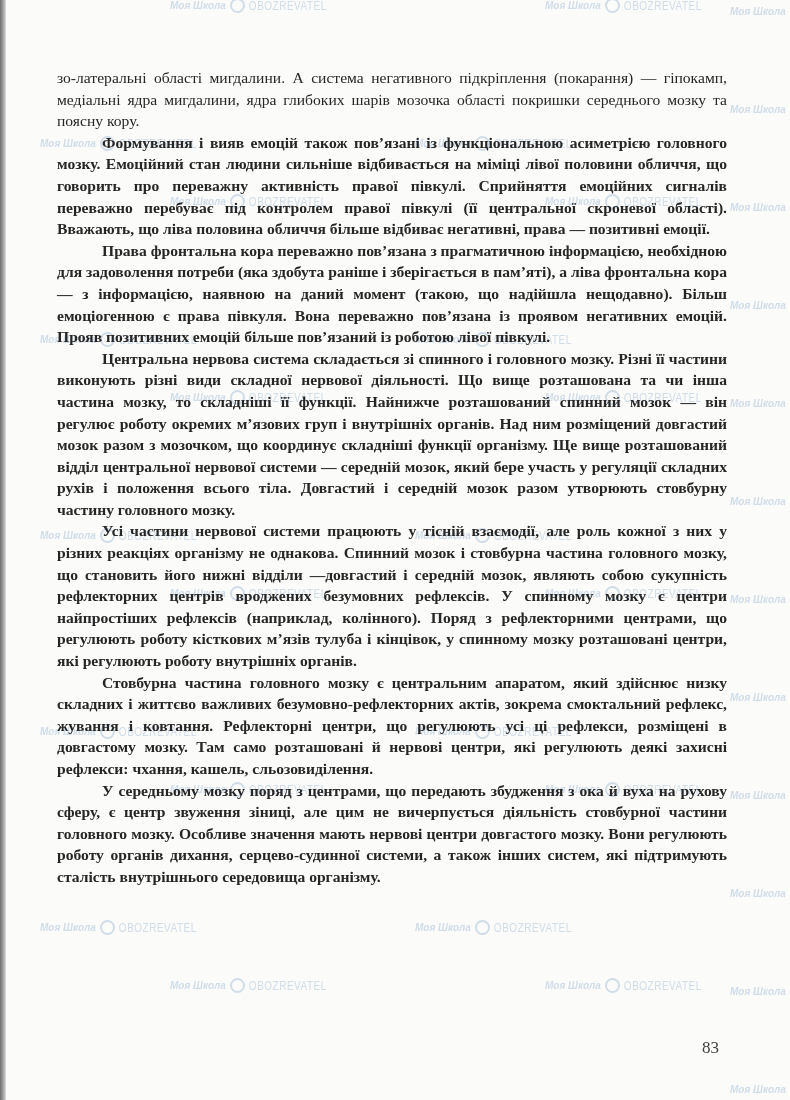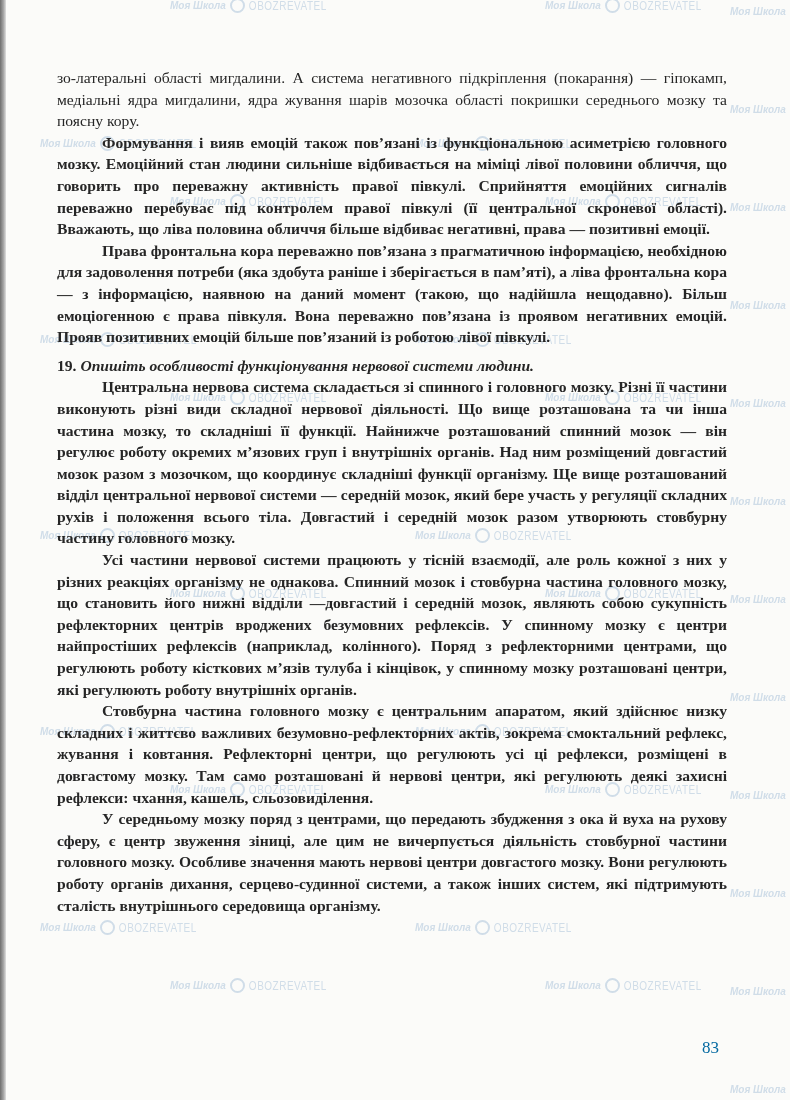--- a/index.html
+++ b/index.html
@@ -31,21 +31,21 @@
     position: absolute; left: 57px; top: 67px; width: 670px;
     font-size: 15.6px; line-height: 21.6px;
     text-align: justify;
   }
   .page p { margin: 0; }
   .indent { text-indent: 45px; font-weight: bold; }
   .question { font-weight: bold; margin-top: 7px !important; }
   .question .qtext { font-style: italic; }
   .page-number {
     position: absolute; left: 702px; top: 1038px;
-    font-size: 17px; color: #0369a1;
+    font-size: 17px; color: #404040;
   }
 </style>
 </head>
 <body>
 
 <div class="left-edge"></div>
 
 <div class="watermarks" id="wm-layer">
     <div class="wm" style="left: 170px; top: -2px;">
       <span class="school">Моя Школа</span>
@@ -189,23 +189,22 @@
     </div>
     <div class="wm" style="left: 730px; top: 986px;">
       <span class="school">Моя Школа</span>
     </div>
     <div class="wm" style="left: 730px; top: 1084px;">
       <span class="school">Моя Школа</span>
     </div>
   </div>
 
 <div class="page">
-  <p>зо-латеральні області мигдалини. А система негативного підкріплення (покарання) — гіпокамп, медіальні ядра мигдалини, ядра жування шарів мозочка області покришки середнього мозку та поясну кору.</p>
+  <p>зо-латеральні області мигдалини. А система негативного підкріплення (покарання) — гіпокамп, медіальні ядра мигдалини, ядра глибоких шарів мозочка області покришки середнього мозку та поясну кору.</p>
   <p class="indent">Формування і вияв емоцій також пов’язані із функціональною асиметрією головного мозку. Емоційний стан людини сильніше відбивається на міміці лівої половини обличчя, що говорить про переважну активність правої півкулі. Сприйняття емоційних сигналів переважно перебуває під контролем правої півкулі (її центральної скроневої області). Вважають, що ліва половина обличчя більше відбиває негативні, права — позитивні емоції.</p>
   <p class="indent">Права фронтальна кора переважно пов’язана з прагматичною інформацією, необхідною для задоволення потреби (яка здобута раніше і зберігається в пам’яті), а ліва фронтальна кора — з інформацією, наявною на даний момент (такою, що надійшла нещодавно). Більш емоціогенною є права півкуля. Вона переважно пов’язана із проявом негативних емоцій. Прояв позитивних емоцій більше пов’язаний із роботою лівої півкулі.</p>
-  <p class="question"><span>19.</span> <span class="qtext">Опишіть особливості функціонування нервової системи людини.</span></p>
   <p class="indent">Центральна нервова система складається зі спинного і головного мозку. Різні її частини виконують різні види складної нервової діяльності. Що вище розташована та чи інша частина мозку, то складніші її функції. Найнижче розташований спинний мозок — він регулює роботу окремих м’язових груп і внутрішніх органів. Над ним розміщений довгастий мозок разом з мозочком, що координує складніші функції організму. Ще вище розташований відділ центральної нервової системи — середній мозок, який бере участь у регуляції складних рухів і положення всього тіла. Довгастий і середній мозок разом утворюють стовбурну частину головного мозку.</p>
   <p class="indent">Усі частини нервової системи працюють у тісній взаємодії, але роль кожної з них у різних реакціях організму не однакова. Спинний мозок і стовбурна частина головного мозку, що становить його нижні відділи —довгастий і середній мозок, являють собою сукупність рефлекторних центрів вроджених безумовних рефлексів. У спинному мозку є центри найпростіших рефлексів (наприклад, колінного). Поряд з рефлекторними центрами, що регулюють роботу кісткових м’язів тулуба і кінцівок, у спинному мозку розташовані центри, які регулюють роботу внутрішніх органів.</p>
   <p class="indent">Стовбурна частина головного мозку є центральним апаратом, який здійснює низку складних і життєво важливих безумовно-рефлекторних актів, зокрема смоктальний рефлекс, жування і ковтання. Рефлекторні центри, що регулюють усі ці рефлекси, розміщені в довгастому мозку. Там само розташовані й нервові центри, які регулюють деякі захисні рефлекси: чхання, кашель, сльозовиділення.</p>
   <p class="indent">У середньому мозку поряд з центрами, що передають збудження з ока й вуха на рухову сферу, є центр звуження зіниці, але цим не вичерпується діяльність стовбурної частини головного мозку. Особливе значення мають нервові центри довгастого мозку. Вони регулюють роботу органів дихання, серцево-судинної системи, а також інших систем, які підтримують сталість внутрішнього середовища організму.</p>
 </div>
 
 <div class="page-number">83</div>
 
 </body></html>

